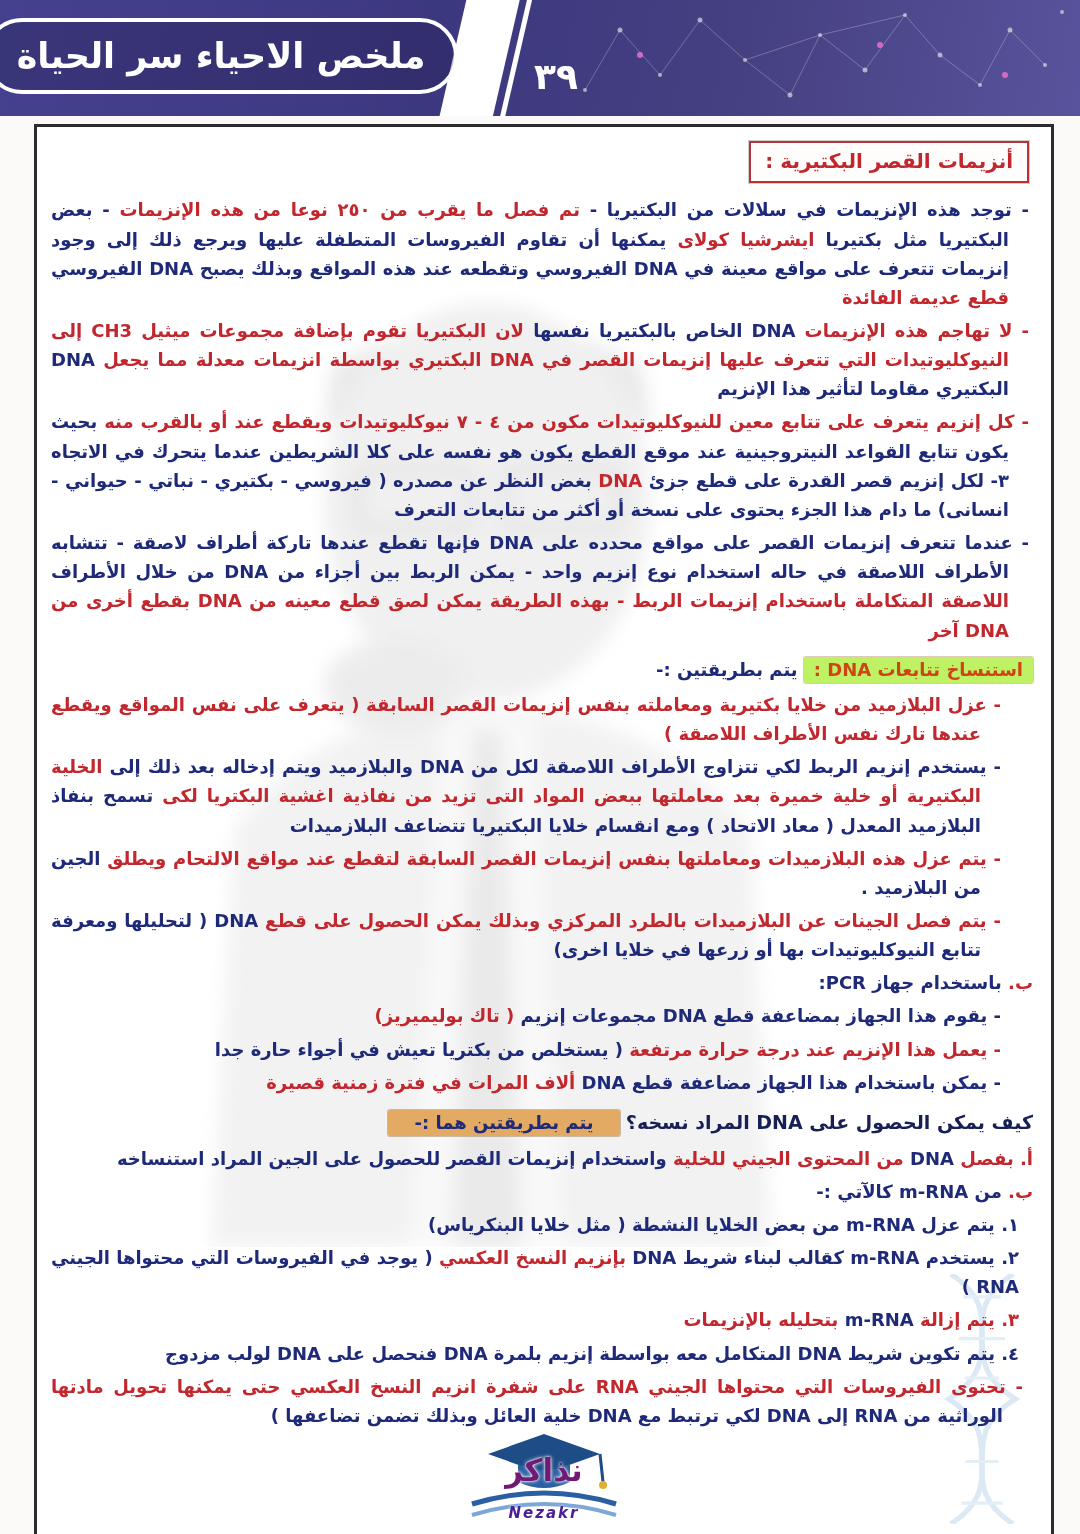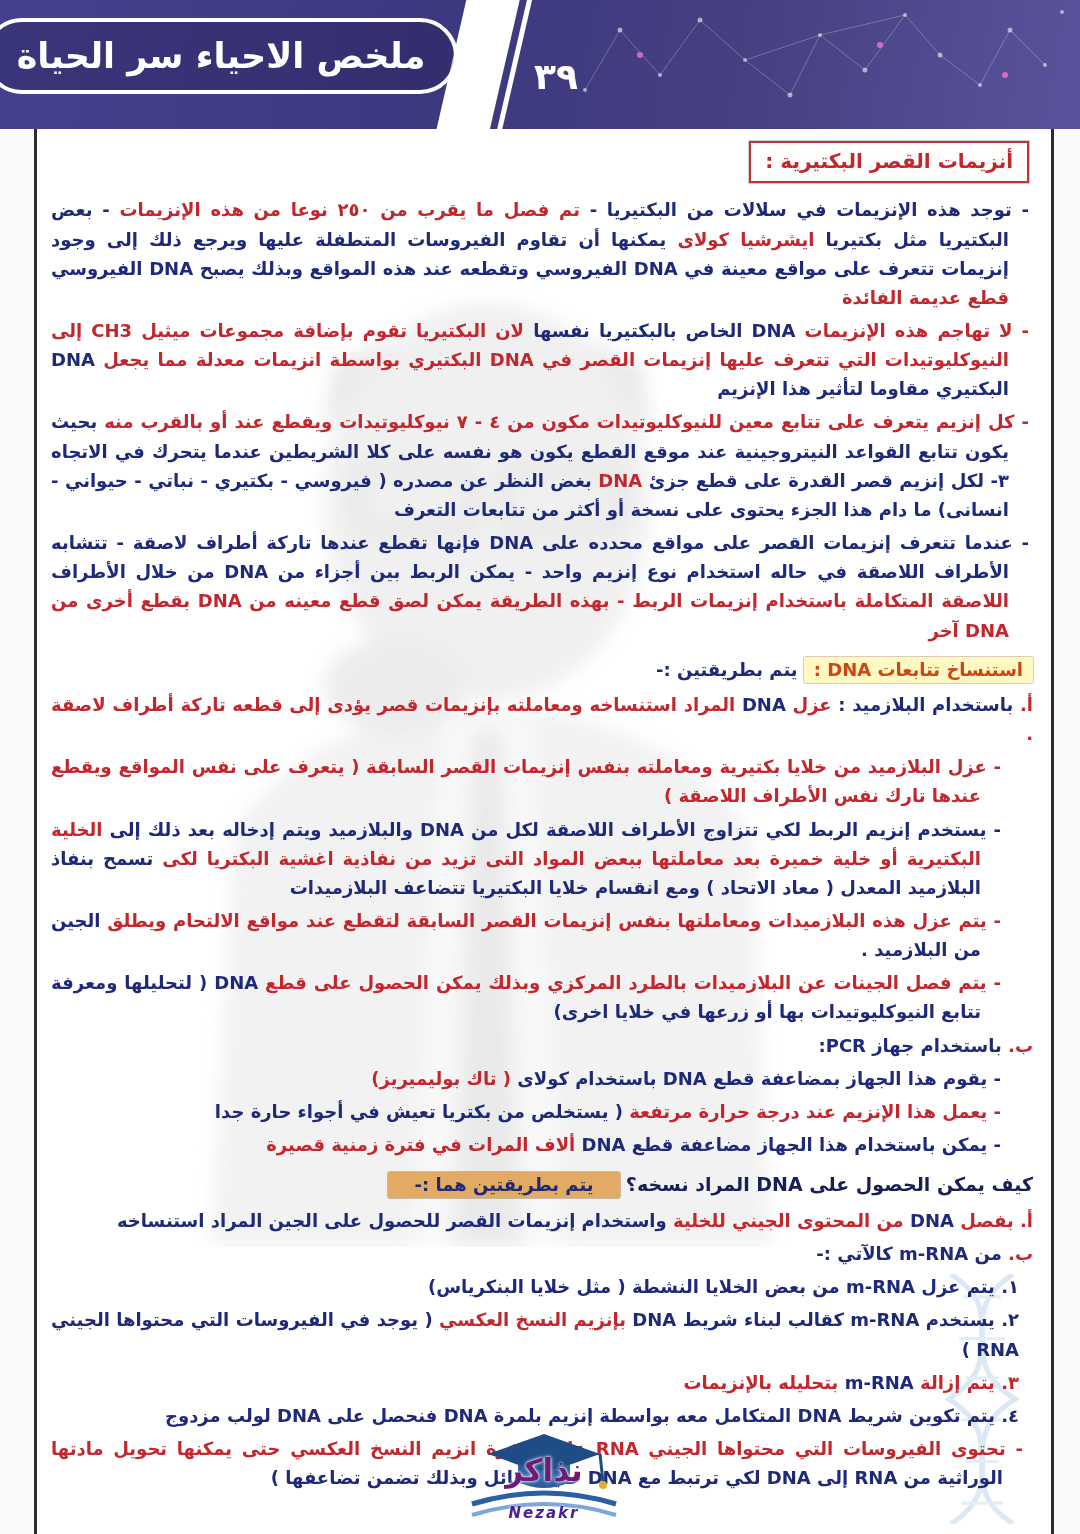--- a/index.html
+++ b/index.html
@@ -1,20 +1,20 @@
 <!DOCTYPE html>
 <html><head>
 <meta charset="utf-8">
 <style>
   * { margin:0; padding:0; box-sizing:border-box; }
   html,body { width:1080px; height:1534px; }
   body { font-family:"DejaVu Sans", sans-serif; background:#fbfaf8; position:relative; overflow:hidden; }
 
   
-  .banner { position:absolute; top:0; left:0; width:1080px; height:129px;
+  .banner { position:absolute; top:0; left:0; width:1080px; height:116px;
     background:linear-gradient(100deg,#46418f 0%, #3c3880 40%, #454080 68%, #59539d 100%);
     overflow:hidden; z-index:5; }
   .net { position:absolute; inset:0; }
   .stripe { position:absolute; background:#ffffff; top:-30px; height:190px; }
   .s1 { left:452px; width:52px; transform:rotate(13deg); }
   .s2 { left:512px; width:5px; transform:rotate(13deg); }
   .title-box { position:absolute; top:18px; left:-16px; width:474px; height:76px;
     border:4px solid #ffffff; border-radius:42px; display:flex; align-items:center;
     justify-content:center; background:rgba(22,20,60,0.25); }
   .banner-title { color:#ffffff; font-size:35px; font-weight:bold; white-space:nowrap; }
@@ -38,21 +38,21 @@
   .sub { padding-right:20px; text-indent:-20px; margin-right:32px; }
   .sub2 { padding-right:20px; text-indent:-20px; margin-right:10px; }
   .item { margin-right:0; }
   .num { margin-right:14px; }
   .hl { margin:10px 0 6px; text-align:right; }
 
   .seg-b { color:#1e2a78; }
   .seg-r { color:#c1272d; }
   .seg-q { color:#171f55; font-size:19px; }
   .seg-tan { background:#e3aa64; color:#1e2a78; padding:2px 26px 3px; border-radius:2px; box-shadow:0 0 0 1px rgba(120,80,20,.35); }
-  .seg-hlr { background:#fef9c3; color:#cf4415; padding:2px 10px 3px; border-radius:2px; box-shadow:0 0 0 1px rgba(150,80,20,.3);margin-top:12px; }
+  .seg-hlr { background:#bef264; color:#cf4415; padding:2px 10px 3px; border-radius:2px; box-shadow:0 0 0 1px rgba(150,80,20,.3);margin-top:12px; }
   .seg-sp { color:transparent; }
 
   
   .logo { position:absolute; bottom:2px; left:50%; transform:translateX(-50%);
     width:176px; height:102px; z-index:3; text-align:center; }
   .logo svg { position:absolute; top:0; left:0; }
   .logo-ar { position:absolute; top:22px; width:100%; font-size:31px; font-weight:bold;
     color:#701a75; text-shadow:0 0 4px #ffffff, 0 0 2px #ffffff; }
   .logo-en { position:absolute; top:74px; width:100%; font-size:15px; font-weight:bold;
     color:#4c1d95; letter-spacing:2px; text-shadow:0 0 3px #ffffff;font-style:italic; }
@@ -145,27 +145,26 @@
       </g>
     </svg>
 
     <div class="content" id="blocks">
         <div class="blk boxed"><span class="boxed-inner"><span class="seg-r">أنزيمات القصر البكتيرية :</span></span></div>
         <div class="blk bullet"><span class="seg-b">- توجد هذه الإنزيمات في سلالات من البكتيريا - </span><span class="seg-r">تم فصل ما يقرب من ٢٥٠ نوعا من هذه الإنزيمات</span><span class="seg-b"> - بعض البكتيريا مثل بكتيريا </span><span class="seg-r">ايشرشيا كولاى</span><span class="seg-b"> يمكنها أن تقاوم الفيروسات المتطفلة عليها ويرجع ذلك إلى وجود إنزيمات تتعرف على مواقع معينة في DNA الفيروسي وتقطعه عند هذه المواقع وبذلك يصبح DNA الفيروسي </span><span class="seg-r">قطع عديمة الفائدة</span></div>
         <div class="blk bullet"><span class="seg-r">- لا تهاجم هذه الإنزيمات </span><span class="seg-b">DNA الخاص بالبكتيريا نفسها </span><span class="seg-r">لان البكتيريا تقوم بإضافة مجموعات ميثيل CH3 إلى النيوكليوتيدات التي تتعرف عليها إنزيمات القصر في DNA البكتيري بواسطة انزيمات معدلة مما يجعل </span><span class="seg-b">DNA البكتيري مقاوما لتأثير هذا الإنزيم</span></div>
         <div class="blk bullet"><span class="seg-r">- كل إنزيم يتعرف على تتابع معين للنيوكليوتيدات مكون من ٤ - ٧ نيوكليوتيدات ويقطع عند أو بالقرب منه </span><span class="seg-b">بحيث يكون تتابع القواعد النيتروجينية عند موقع القطع يكون هو نفسه على كلا الشريطين عندما يتحرك في الاتجاه ٣- لكل إنزيم قصر القدرة على قطع جزئ </span><span class="seg-r">DNA</span><span class="seg-b"> بغض النظر عن مصدره ( فيروسي - بكتيري - نباتي - حيواني - انسانى)  ما دام هذا الجزء يحتوى على نسخة أو أكثر من تتابعات التعرف</span></div>
         <div class="blk bullet"><span class="seg-b">- عندما تتعرف إنزيمات القصر على مواقع محدده على DNA فإنها تقطع عندها تاركة أطراف لاصقة - تتشابه الأطراف اللاصقة في حاله استخدام نوع إنزيم واحد - يمكن الربط بين أجزاء من DNA من خلال الأطراف </span><span class="seg-r">اللاصقة المتكاملة باستخدام إنزيمات الربط - بهذه الطريقة يمكن لصق قطع معينه من DNA بقطع أخرى من DNA آخر</span></div>
         <div class="blk hl"><span class="seg-hlr">استنساخ تتابعات DNA :</span><span class="seg-sp">  </span><span class="seg-b">يتم بطريقتين :-</span></div>
-        <div class="blk item"><span class="seg-r">أ. </span><span class="seg-b">باستخدام البلازميد : </span><span class="seg-r">عزل </span><span class="seg-b">DNA</span><span class="seg-r"> المراد استنساخه ومعاملته بإنزيمات قصر يؤدى إلى قطعه تاركة أطراف لاصقة .</span></div>
         <div class="blk sub"><span class="seg-r">- عزل البلازميد من خلايا بكتيرية ومعاملته بنفس إنزيمات القصر السابقة ( يتعرف على نفس المواقع ويقطع عندها تارك نفس الأطراف اللاصقة )</span></div>
         <div class="blk sub"><span class="seg-b">- يستخدم إنزيم الربط لكي تتزاوج الأطراف اللاصقة لكل من DNA والبلازميد ويتم إدخاله بعد ذلك إلى </span><span class="seg-r">الخلية البكتيرية أو خلية خميرة بعد معاملتها ببعض المواد التى تزيد من نفاذية اغشية البكتريا لكى </span><span class="seg-b">تسمح بنفاذ البلازميد المعدل ( معاد الاتحاد ) ومع انقسام خلايا البكتيريا تتضاعف البلازميدات</span></div>
         <div class="blk sub"><span class="seg-r">- يتم عزل هذه البلازميدات ومعاملتها بنفس إنزيمات القصر السابقة لتقطع عند مواقع الالتحام ويطلق </span><span class="seg-b">الجين من البلازميد .</span></div>
         <div class="blk sub"><span class="seg-r">- يتم فصل الجينات عن البلازميدات بالطرد المركزي وبذلك يمكن الحصول على قطع </span><span class="seg-b">DNA ( لتحليلها ومعرفة تتابع النيوكليوتيدات بها أو زرعها في خلايا اخرى)</span></div>
         <div class="blk item"><span class="seg-r">ب. </span><span class="seg-b">باستخدام جهاز PCR:</span></div>
-        <div class="blk sub"><span class="seg-b">- يقوم هذا الجهاز بمضاعفة قطع DNA باستخدام كولاى </span><span class="seg-r">( تاك بوليميريز)</span></div>
+        <div class="blk sub"><span class="seg-b">- يقوم هذا الجهاز بمضاعفة قطع DNA مجموعات إنزيم </span><span class="seg-r">( تاك بوليميريز)</span></div>
         <div class="blk sub"><span class="seg-r">- يعمل هذا الإنزيم عند درجة حرارة مرتفعة </span><span class="seg-b">( يستخلص من بكتريا تعيش في أجواء حارة جدا</span></div>
         <div class="blk sub"><span class="seg-b">- يمكن باستخدام هذا الجهاز مضاعفة قطع DNA </span><span class="seg-r">ألاف المرات في فترة زمنية قصيرة</span></div>
         <div class="blk hl"><span class="seg-q">كيف يمكن الحصول على DNA المراد نسخه؟</span><span class="seg-sp">  </span><span class="seg-tan">يتم بطريقتين هما :-</span></div>
         <div class="blk item"><span class="seg-r">أ. بفصل </span><span class="seg-b">DNA</span><span class="seg-r"> من المحتوى الجيني للخلية </span><span class="seg-b">واستخدام إنزيمات القصر للحصول على الجين المراد استنساخه</span></div>
         <div class="blk item"><span class="seg-r">ب. </span><span class="seg-b">من m-RNA كالآتي :-</span></div>
         <div class="blk num"><span class="seg-b">١. يتم عزل m-RNA من بعض الخلايا النشطة ( مثل خلايا البنكرياس)</span></div>
         <div class="blk num"><span class="seg-b">٢. يستخدم m-RNA كقالب لبناء شريط DNA </span><span class="seg-r">بإنزيم النسخ العكسي </span><span class="seg-b">( يوجد في الفيروسات التي محتواها الجيني RNA )</span></div>
         <div class="blk num"><span class="seg-r">٣. يتم إزالة </span><span class="seg-b">m-RNA </span><span class="seg-r">بتحليله بالإنزيمات</span></div>
         <div class="blk num"><span class="seg-b">٤. يتم تكوين شريط DNA المتكامل معه بواسطة إنزيم بلمرة DNA فنحصل على DNA لولب مزدوج</span></div>
         <div class="blk sub2"><span class="seg-r">- تحتوى الفيروسات التي محتواها الجيني RNA على شفرة انزيم النسخ العكسي حتى يمكنها تحويل مادتها </span><span class="seg-b">الوراثية من RNA إلى DNA لكي ترتبط مع DNA خلية العائل وبذلك تضمن تضاعفها )</span></div>

